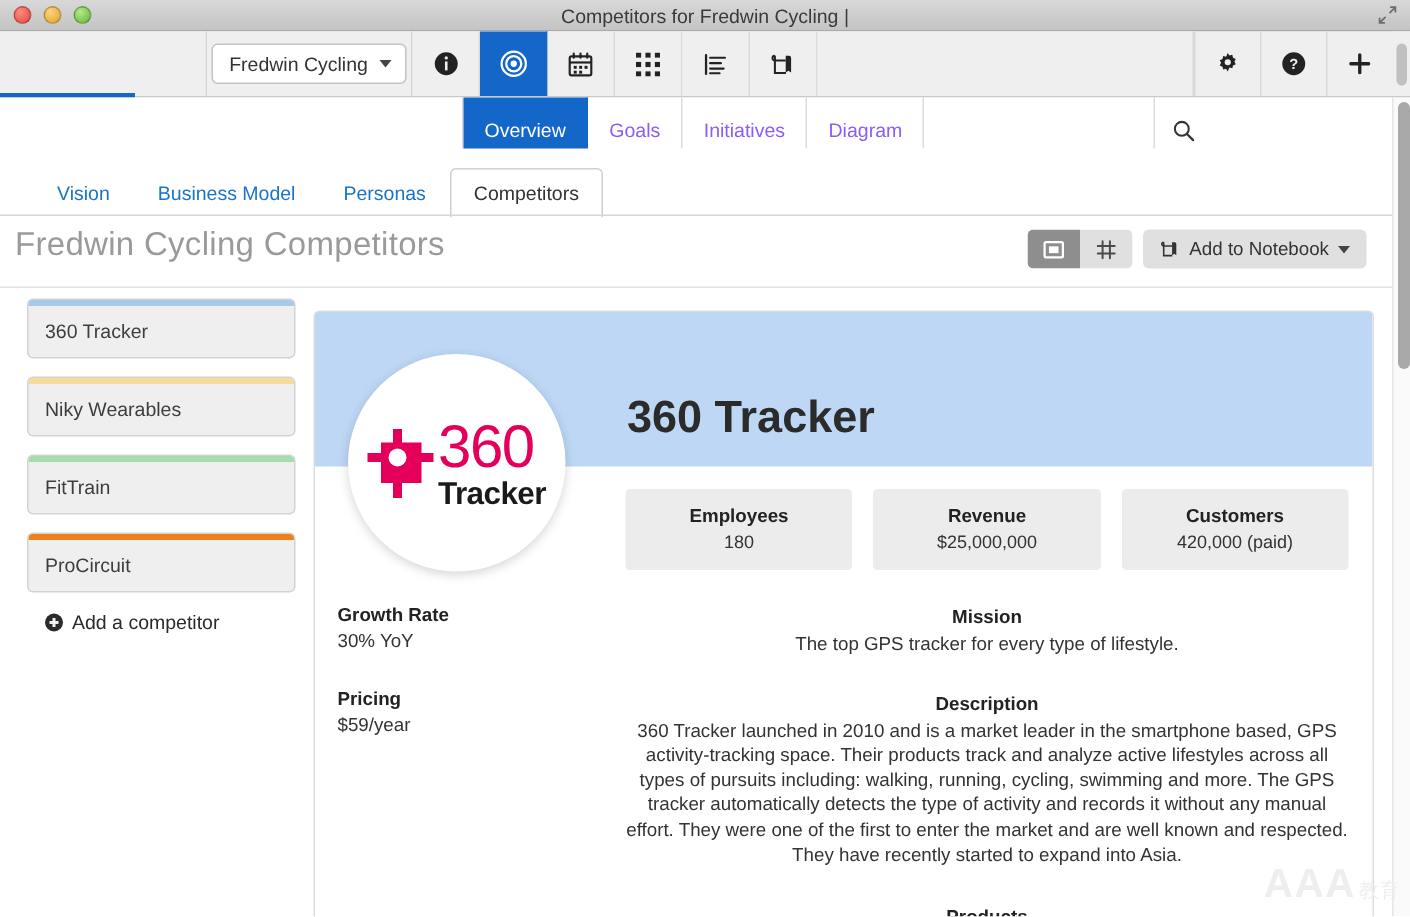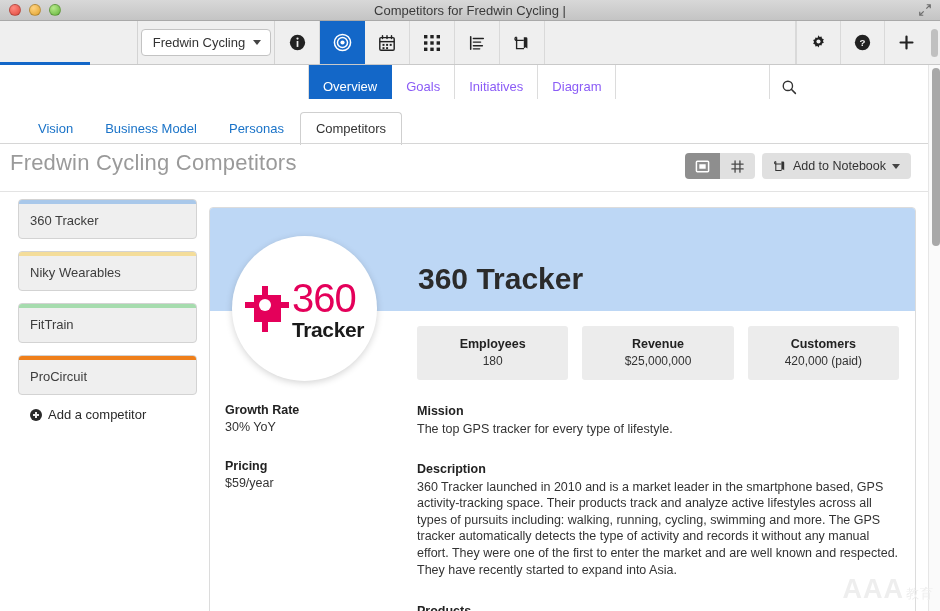--- a/index.html
+++ b/index.html
@@ -222,21 +222,21 @@
   .fact-value { font-size: 12.5px; color: #333; }
 
   .card-right { position: absolute; left: 207px; top: 118px; right: 16px; }
   .stats { display: flex; gap: 14px; }
   .stat {
     flex: 1; background: #ececec; border-radius: 3px;
     padding: 11px 6px 12px; text-align: center;
   }
   .stat-label { font-size: 12.5px; font-weight: bold; color: #222; }
   .stat-value { font-size: 12px; color: #333; margin-top: 3px; }
-  .block { margin-top: 24px; }
+  .block { margin-top: 24px; text-align: center; }
   .block-title { font-size: 12.5px; font-weight: bold; color: #222; margin-bottom: 3px; }
   .block-text { font-size: 12.5px; color: #333; line-height: 16.6px; }
   .block.products { margin-top: 26px; }
 
   
   .page-scroll {
     position: absolute; right: 0; top: 65px; width: 12px; bottom: 0;
     background: #fafafa; border-left: 1px solid #e6e6e6;
   }
   .page-scroll i {

